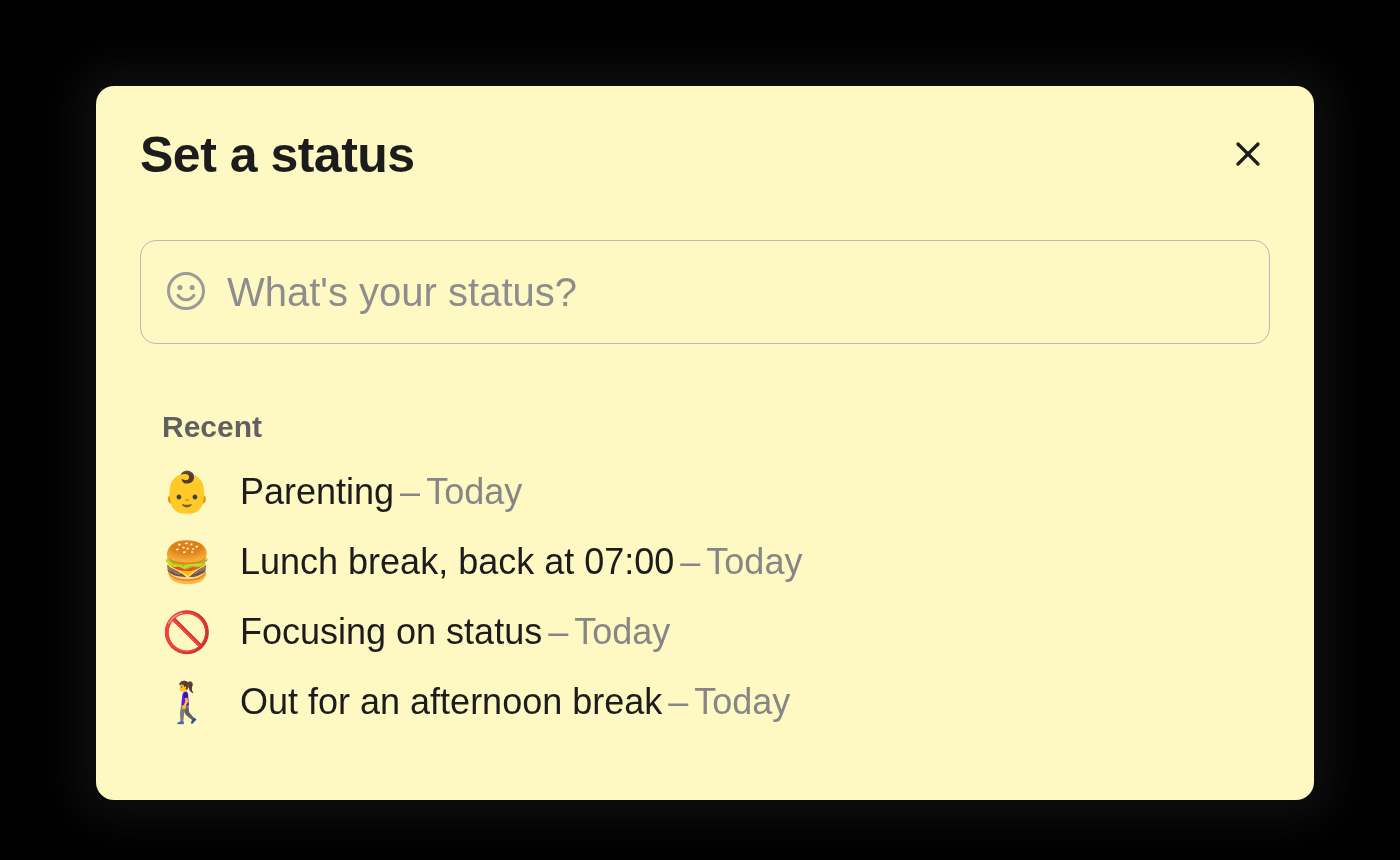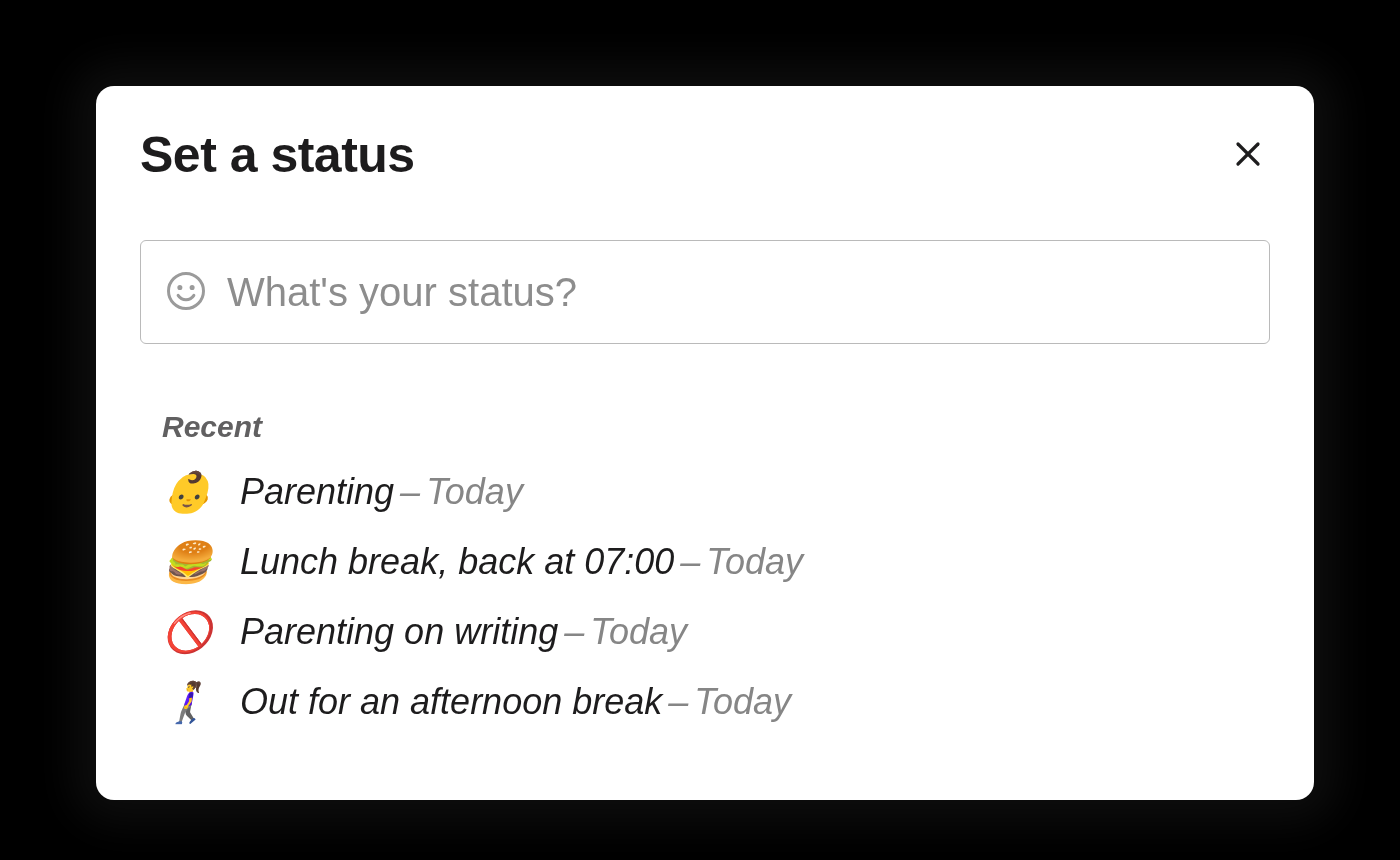--- a/index.html
+++ b/index.html
@@ -9,21 +9,21 @@
       background: #000;
       font-family: -apple-system, BlinkMacSystemFont, "Segoe UI", Helvetica, Arial, sans-serif;
       overflow: hidden;
     }
     .modal {
       position: absolute;
       left: 96px;
       top: 86px;
       width: 1218px;
       height: 714px;
-      background: #ffffff;
+      background: #fef9c3;
       border-radius: 18px;
       box-shadow: 0 0 40px 24px rgba(255,255,255,0.05), 0 18px 60px rgba(0,0,0,0.5);
       padding: 40px 44px 30px 44px;
     }
     .modal-header {
       display: flex;
       justify-content: space-between;
       align-items: center;
       margin-bottom: 56px;
     }
@@ -42,21 +42,21 @@
       cursor: pointer;
       background: transparent;
       border: none;
       color: #1d1c1d;
     }
     .close-btn svg { width: 30px; height: 30px; }
     .status-input-wrap {
       display: flex;
       align-items: center;
       border: 1.5px solid #bababa;
-      border-radius: 6px;
+      border-radius: 16px;
       height: 104px;
       padding: 0 22px;
       margin-bottom: 66px;
     }
     .emoji-picker-btn {
       width: 46px;
       height: 46px;
       display: flex;
       align-items: center;
       justify-content: center;
@@ -70,21 +70,21 @@
     .emoji-picker-btn svg { width: 42px; height: 42px; }
     .status-input {
       flex: 1;
       border: none;
       outline: none;
       font-size: 40px;
       color: #1d1c1d;
       background: transparent;
     }
     .status-input::placeholder { color: #8d8d8d; }
-    .recent-section { padding-left: 22px; font-style: italic; }
+    .recent-section { padding-left: 22px; }
     .recent-heading {
       font-size: 30px;
       font-weight: 700;
       color: #616061;
       margin-bottom: 28px;
     }
     .recent-list { list-style: none; }
     .recent-item {
       display: flex;
       align-items: center;
@@ -148,21 +148,21 @@
 
       <li class="recent-item">
         <span class="recent-emoji">🍔</span>
         <span class="recent-label">Lunch break, back at 07:00</span>
         <span class="recent-sep">–</span>
         <span class="recent-duration">Today</span>
       </li>
 
       <li class="recent-item">
         <span class="recent-emoji">🚫</span>
-        <span class="recent-label">Parenting on writing</span>
+        <span class="recent-label">Focusing on status</span>
         <span class="recent-sep">–</span>
         <span class="recent-duration">Today</span>
       </li>
 
       <li class="recent-item">
         <span class="recent-emoji">🚶‍♀️</span>
         <span class="recent-label">Out for an afternoon break</span>
         <span class="recent-sep">–</span>
         <span class="recent-duration">Today</span>
       </li>

